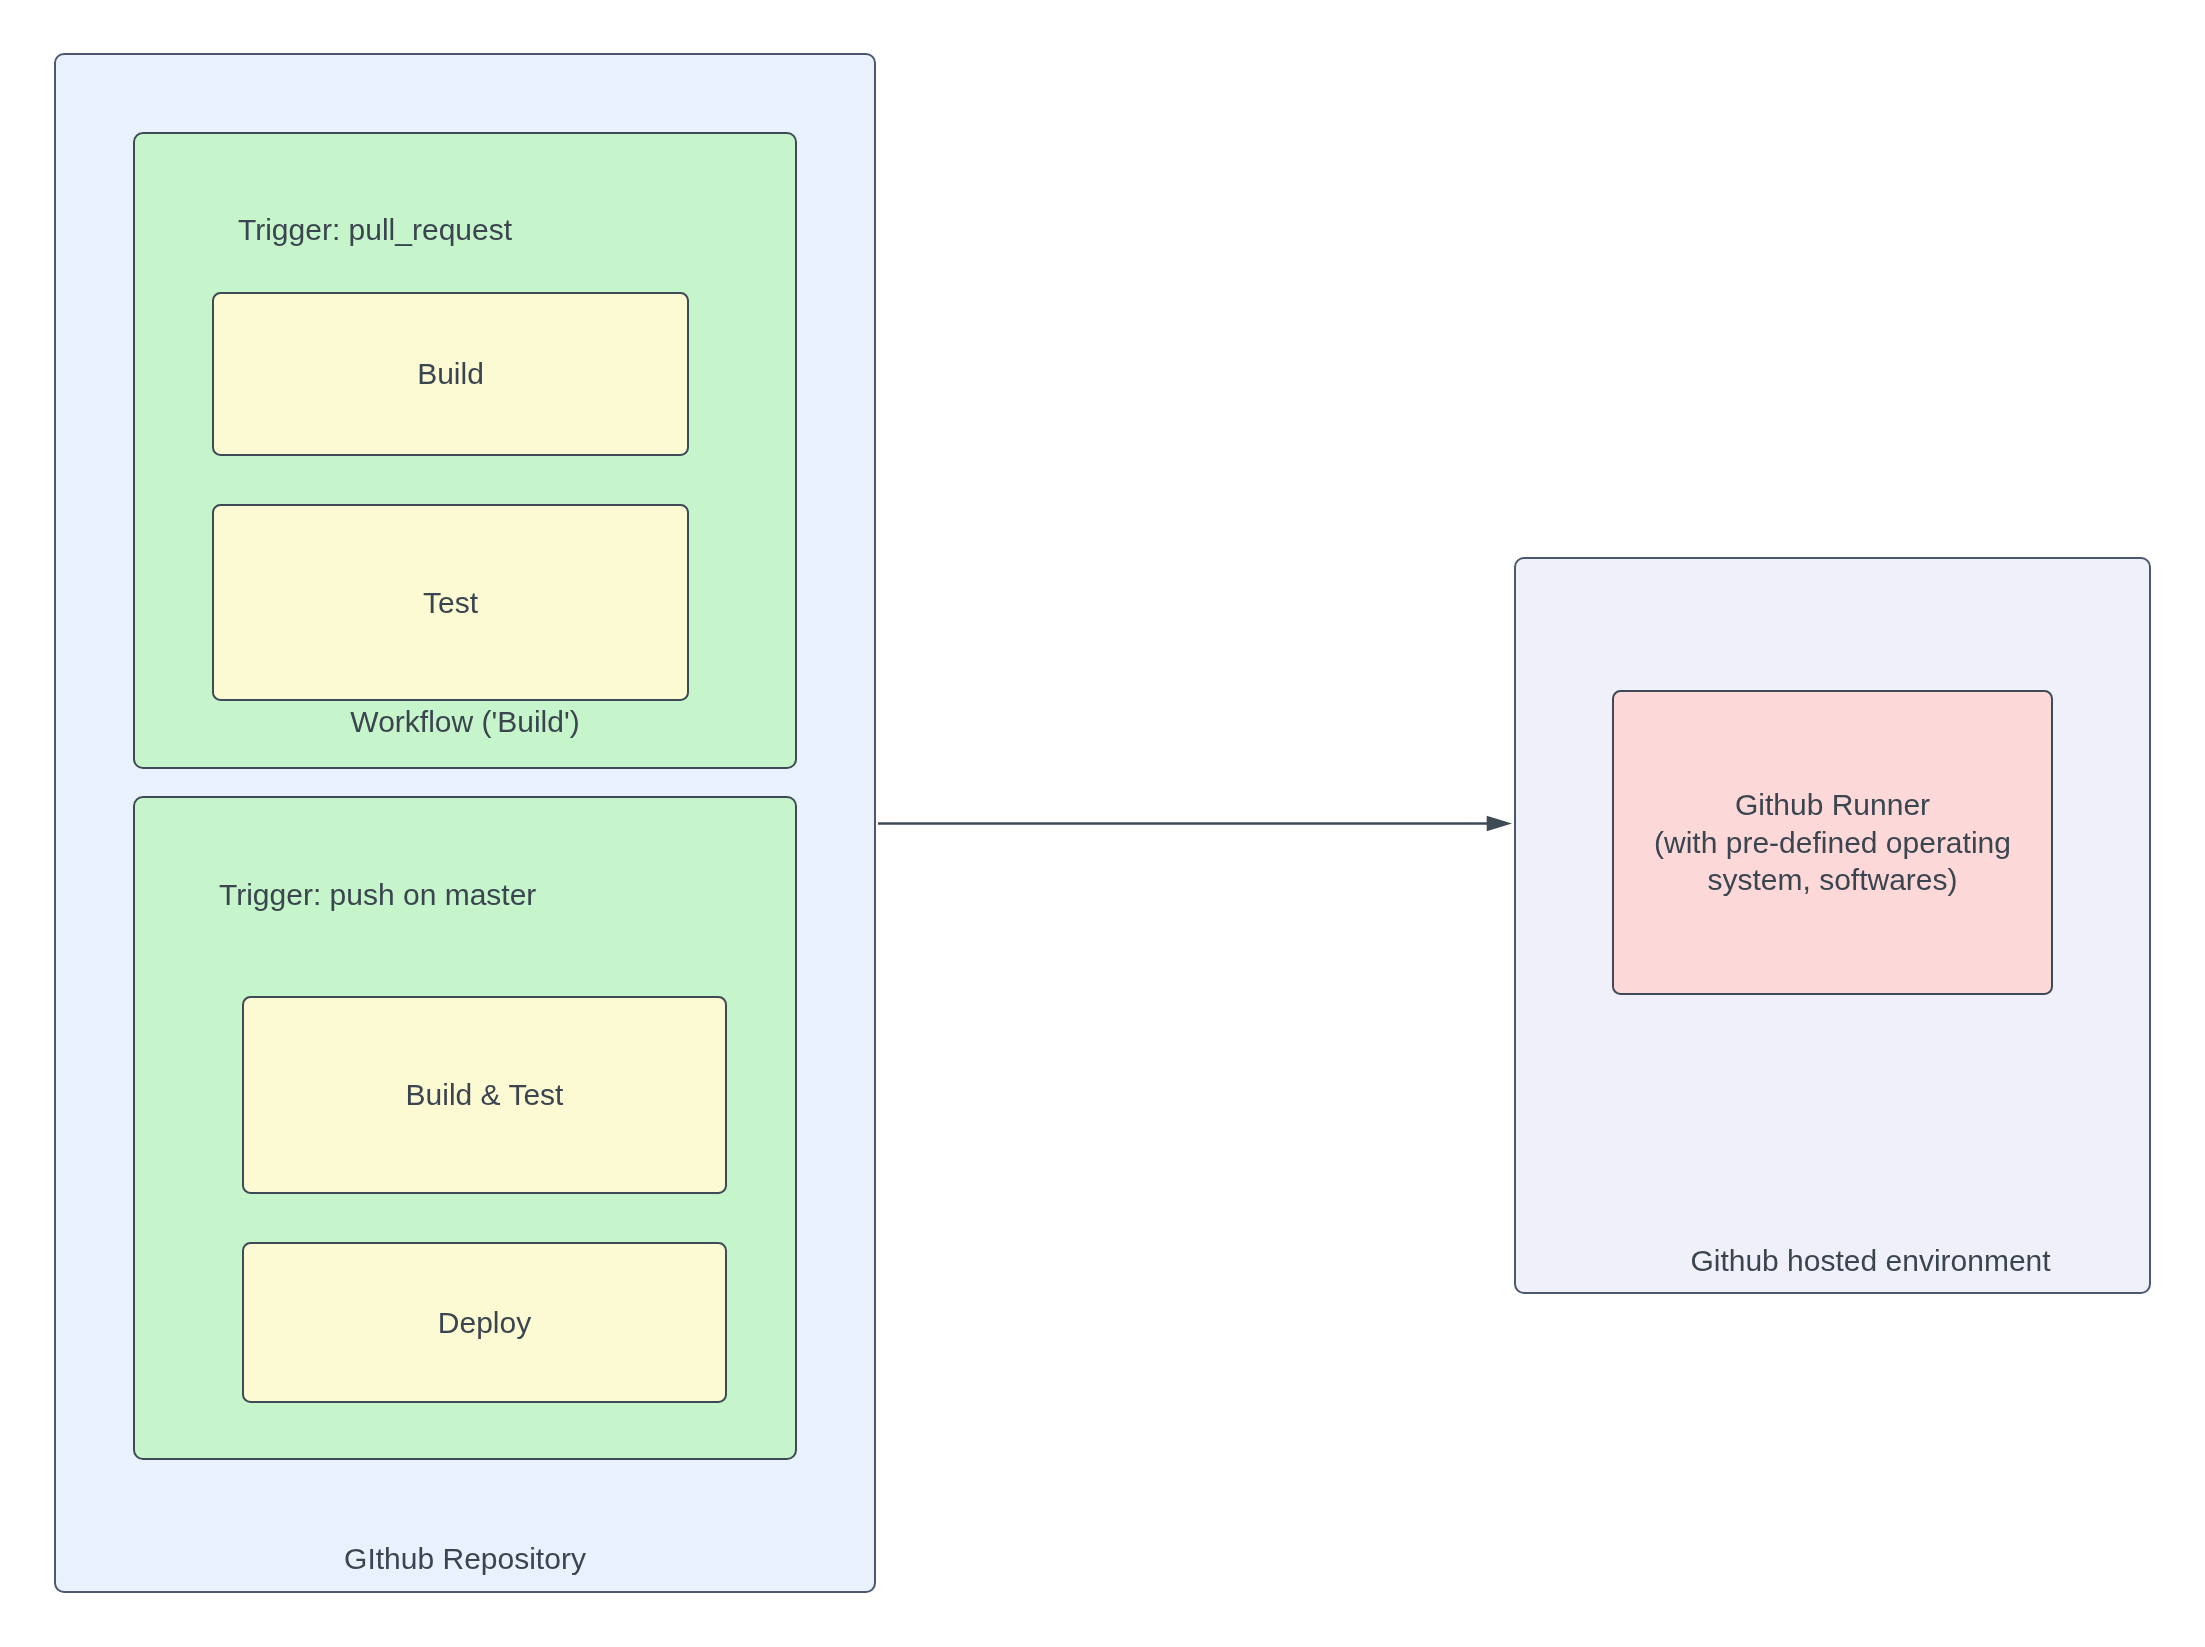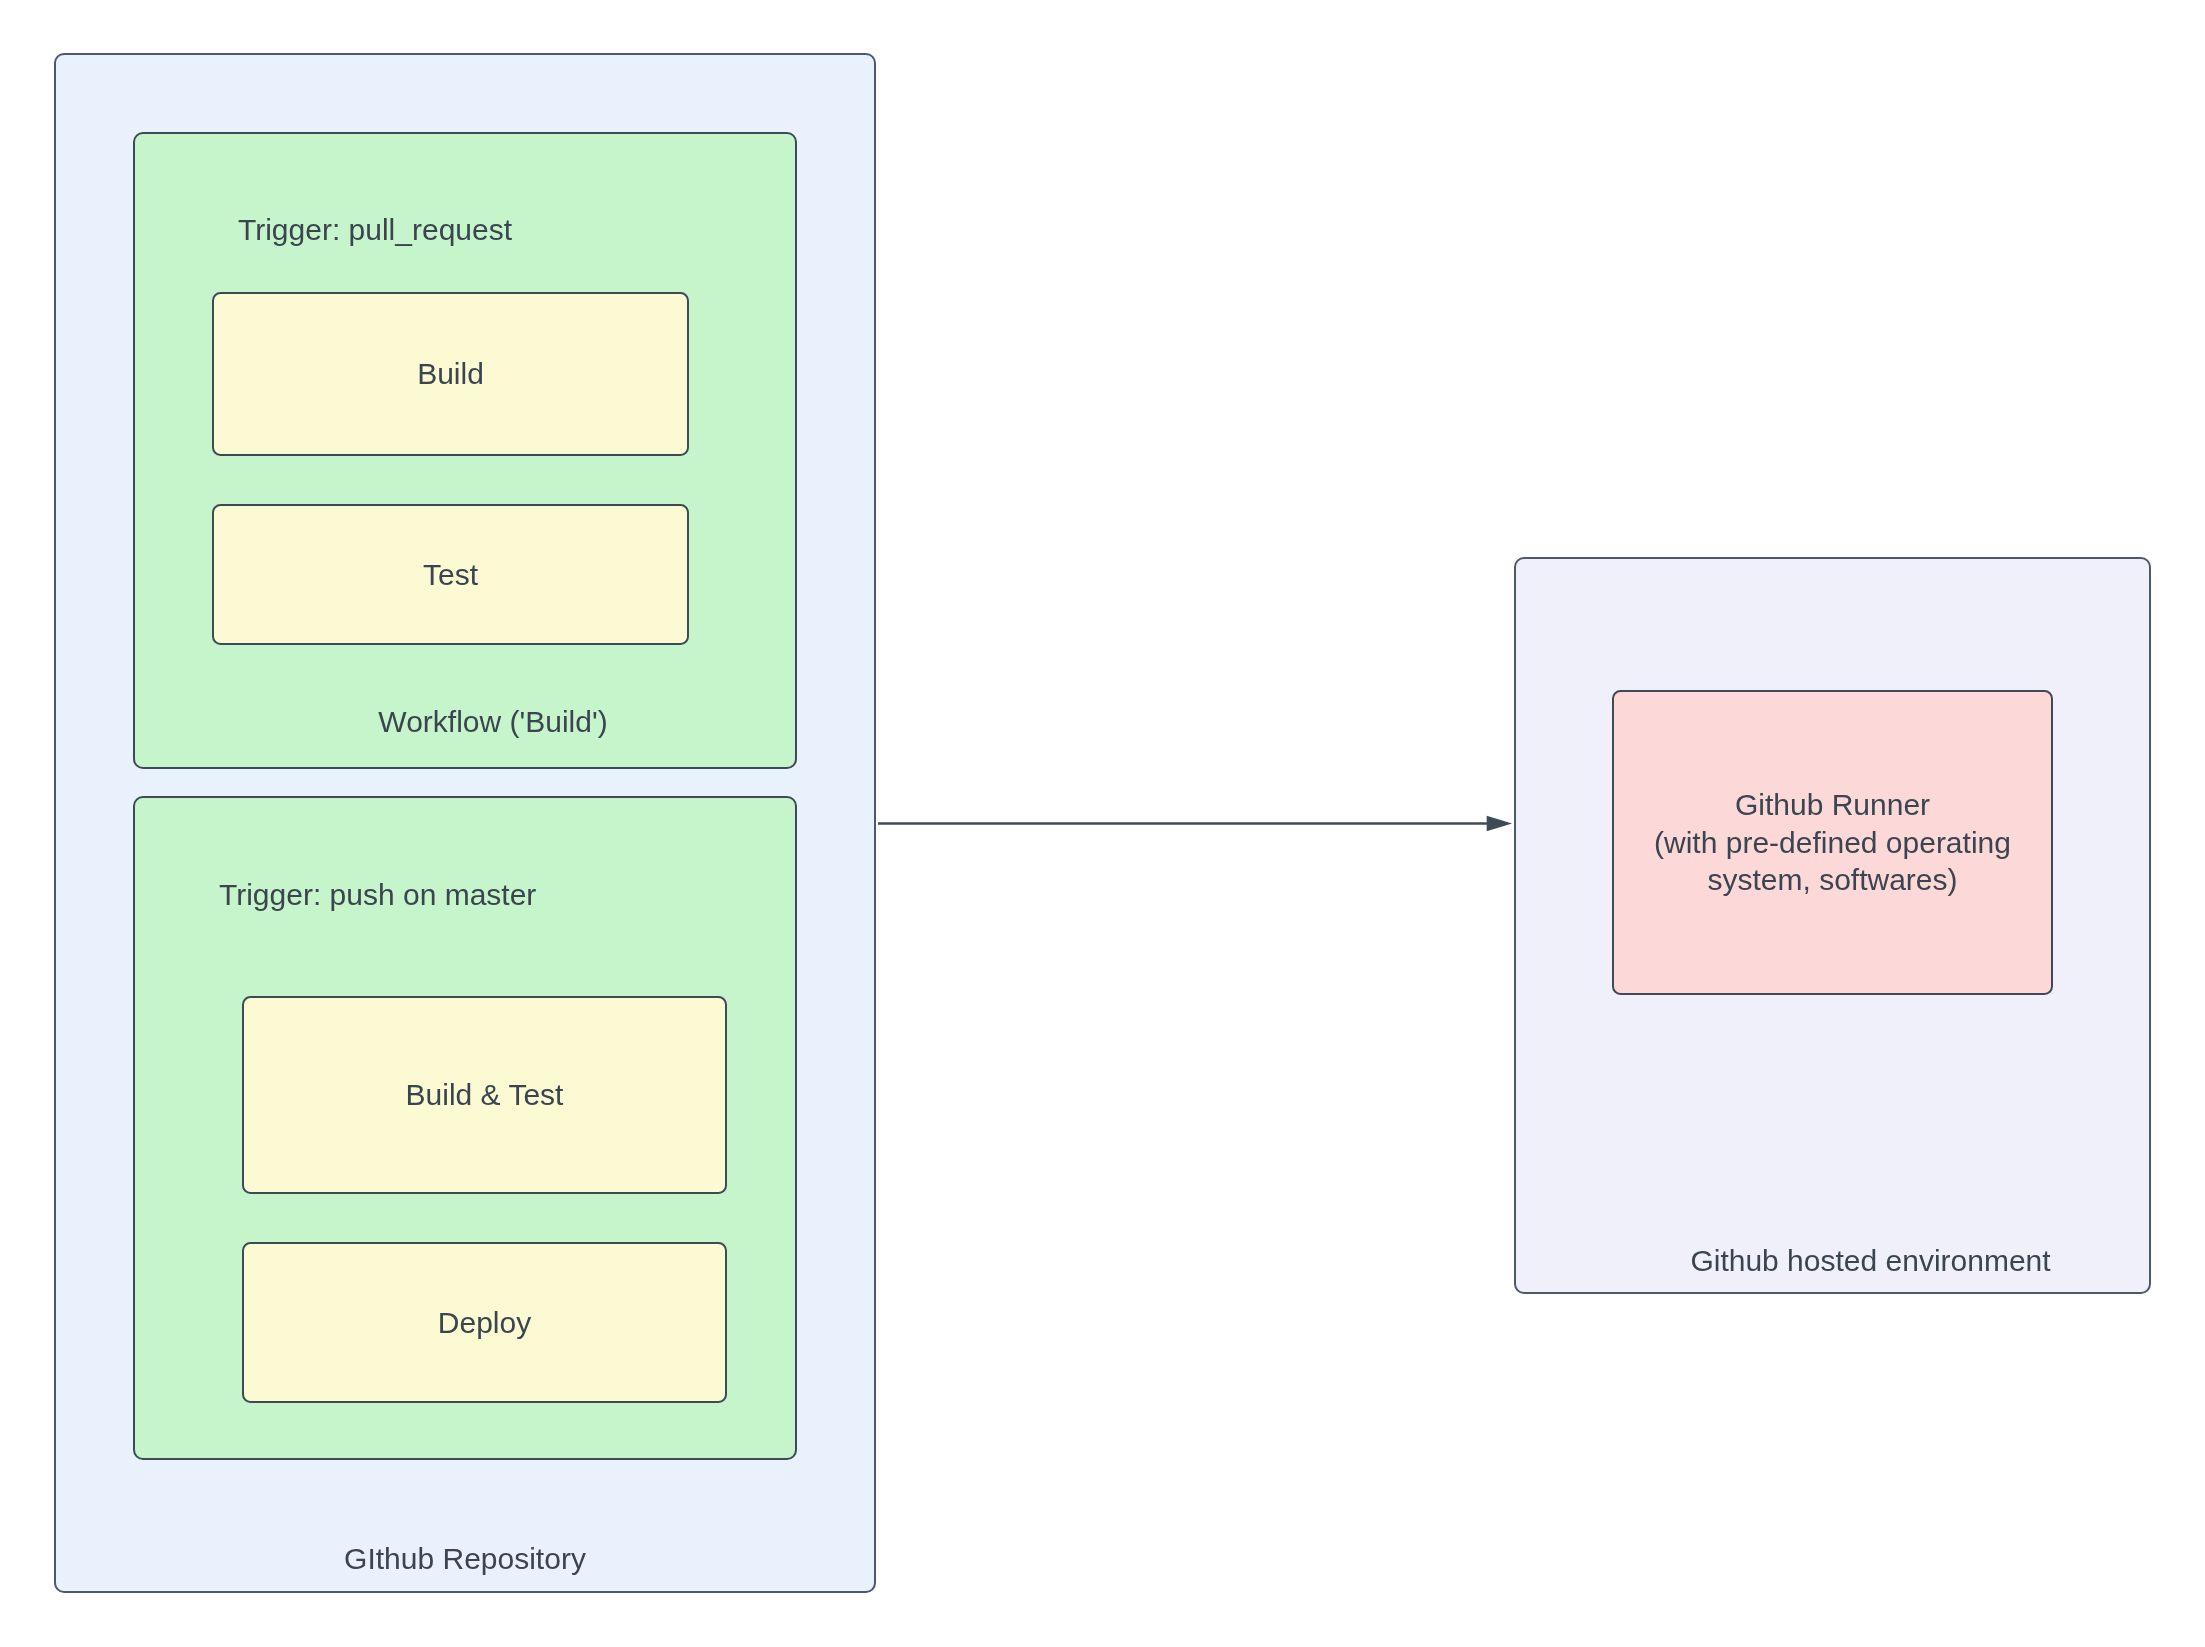--- a/index.html
+++ b/index.html
@@ -54,26 +54,26 @@
   .job {
     background: var(--job-fill, #fbfad2);
     border-color: var(--job-stroke, #3f4a57);
     border-radius: 8.5px;
     display: flex;
     align-items: center;
     justify-content: center;
     text-align: center;
   }
   .job-build    { left: 77px; top: 158px; width: 477px; height: 164px; }
-  .job-test     { left: 77px; top: 370px; width: 477px; height: 141px; }
+  .job-test     { left: 77px; top: 370px; width: 477px; height: 197px; }
   .job-buildtest{ left: 107px; top: 198px; width: 485px; height: 198px; }
   .job-deploy   { left: 107px; top: 412px; width: 485px; height: 161px; margin-top: 32px; }
   .trigger-1 { left: 103px; top: 79px; }
   .trigger-2 { left: 84px; top: 80px; }
-  .wf1-label  { bottom: 28px; padding-left: 28px; }
+  .wf1-label  { bottom: 28px; }
   .wf2-label  { bottom: 16.3px; }
   .repo-label { bottom: 15px; }
   
   .env {
     left: 1514px; top: 557px;
     width: 637px; height: 737px;
     background: var(--env-fill, #f0f0fb);
     border-color: var(--env-stroke, #4c5870);
     border-radius: 10px;
   }

